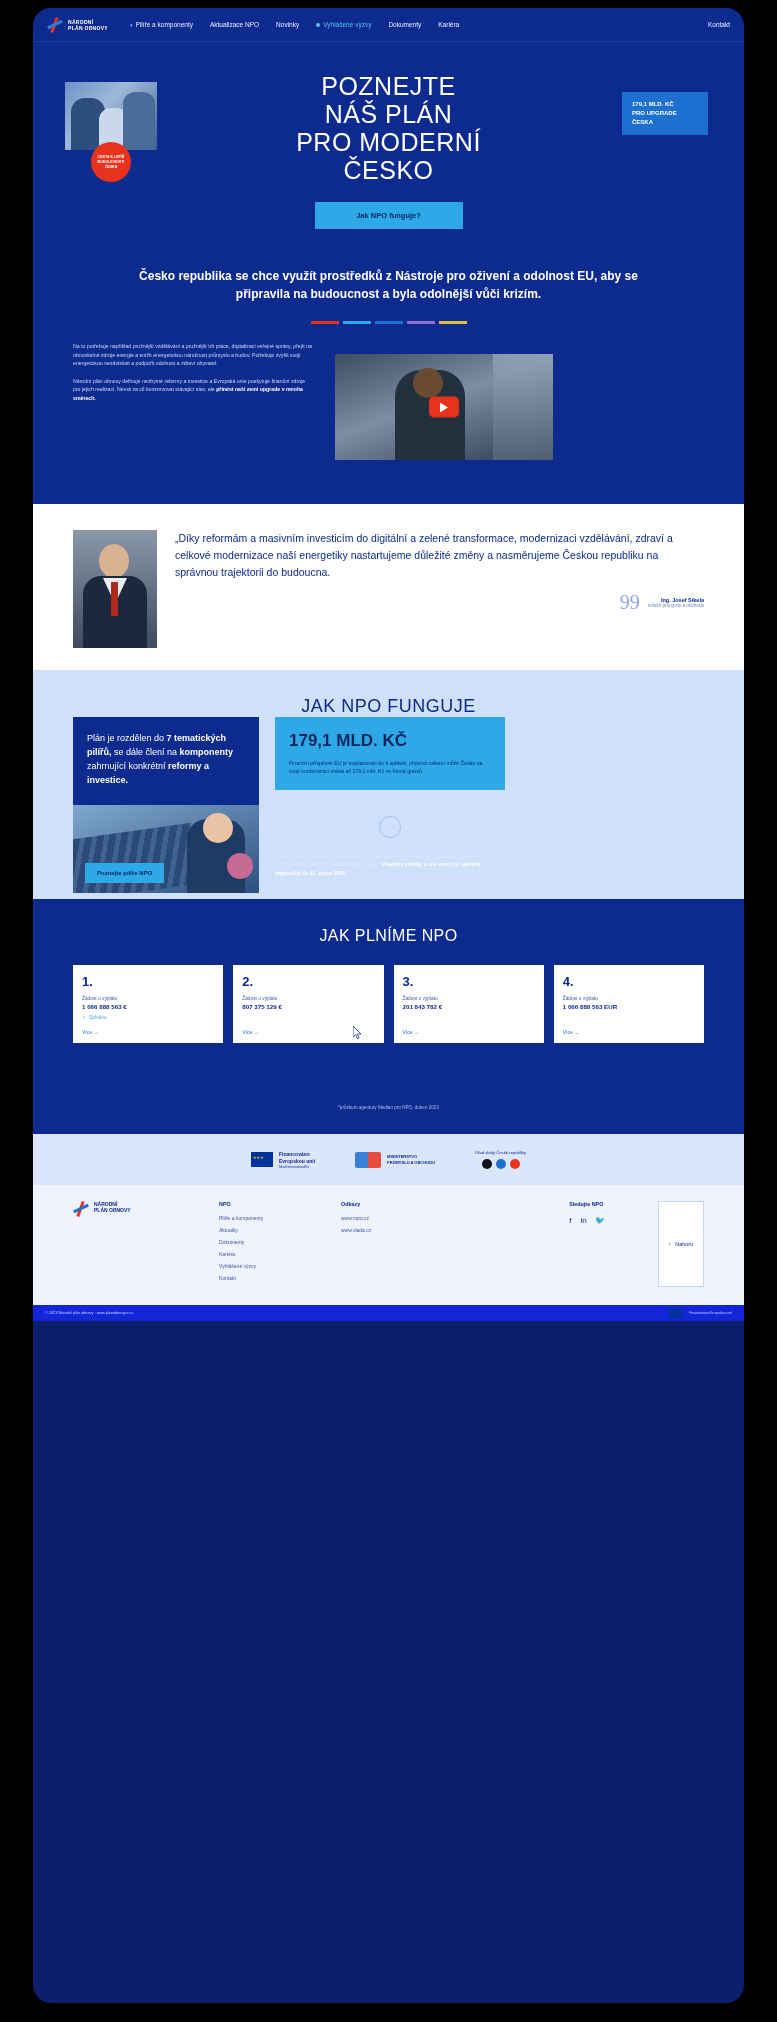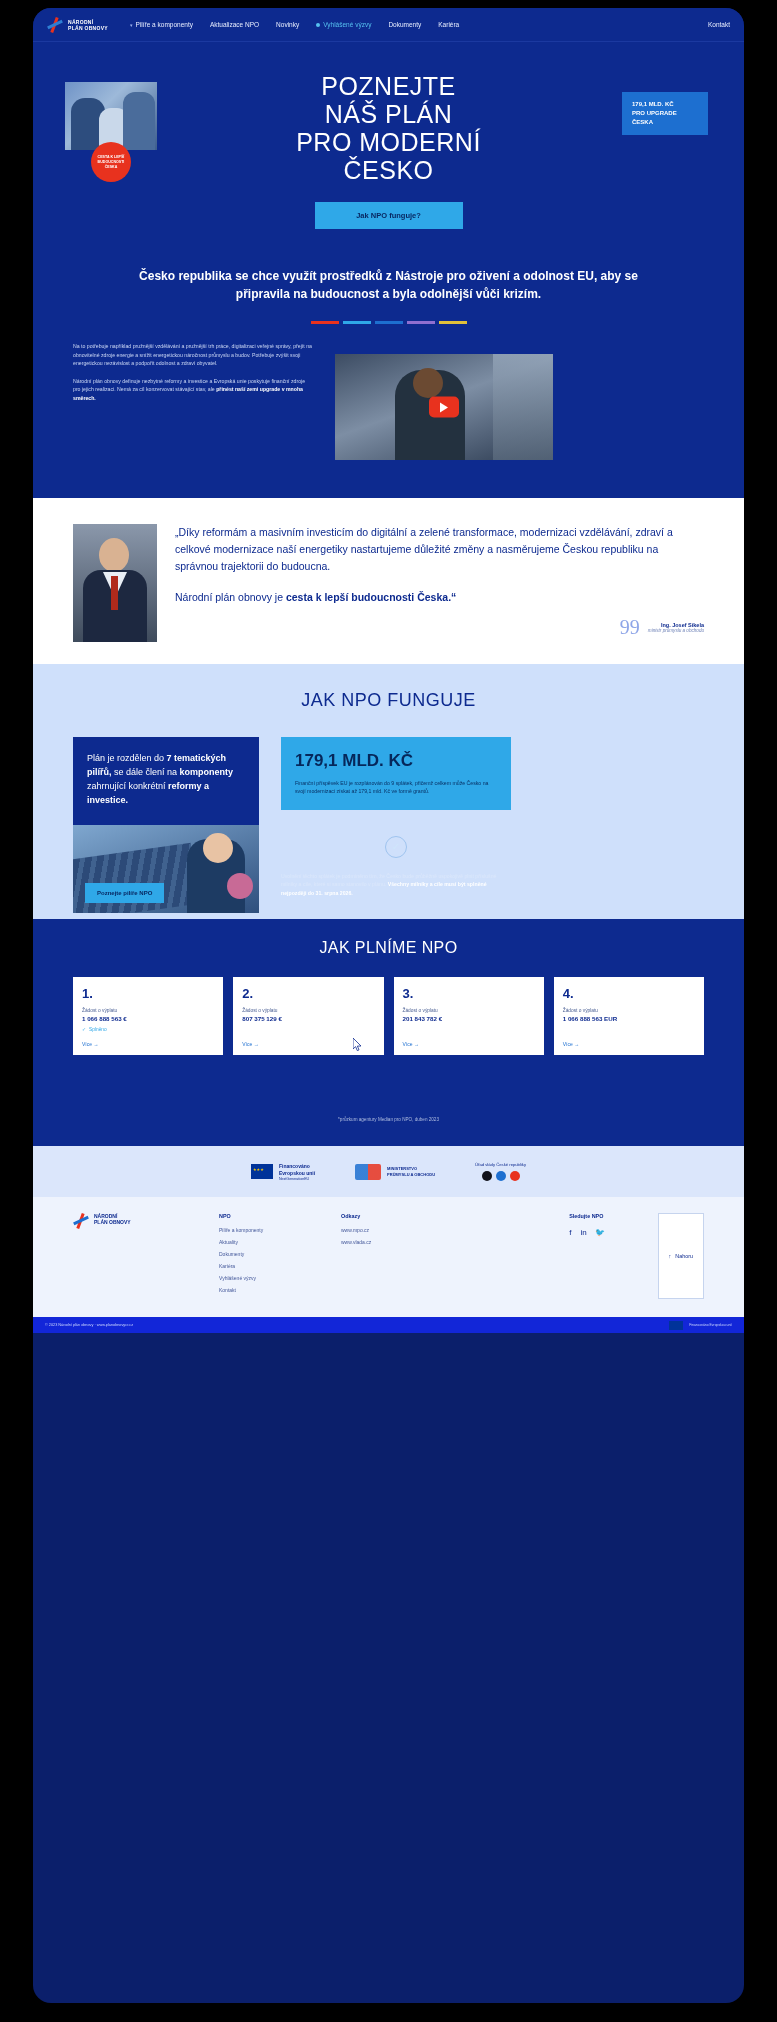--- a/index.html
+++ b/index.html
@@ -39,21 +39,21 @@
   .logo-mark:after { left:0; top:6px; width:16px; height:3px; transform: rotate(-25deg); background:#2e7fd4; }
   .logo-text { color:#fff; font-size:5px; line-height:6px; font-weight:bold; letter-spacing:.3px; }
   .nav-items { display:flex; align-items:center; gap:17px; flex:1; }
   .nav-item { color:#e8eeff; font-size:6.5px; white-space:nowrap; display:flex; align-items:center; gap:3px; }
   .nav-item.active { color:#56c2f0; }
   .dot { width:4px; height:4px; border-radius:50%; background:#56c2f0; display:inline-block; }
   .chev { font-size:5px; color:#9fb5ef; }
   .nav-contact { color:#e8eeff; font-size:6.5px; margin-left:auto; }
 
   
-  .hero { background:#0d2a8f; padding: 18px 0 8px 0; position:relative; }
+  .hero { background:#0d2a8f; padding: 18px 0 14px 0; position:relative; }
   .hero-inner { position:relative; height: 205px; }
   .hero-photo {
     position:absolute; left:32px; top:22px; width:92px; height:68px;
     background: linear-gradient(135deg,#6f93c7 0%, #9db9d9 40%, #3d5d8d 100%);
     overflow:hidden;
   }
   .hero-photo .fig1 { position:absolute; left:6px; top:16px; width:34px; height:52px; background:#2d4d7e; border-radius:14px 14px 0 0; }
   .hero-photo .fig2 { position:absolute; left:34px; top:26px; width:30px; height:42px; background:#c9d8ea; border-radius:12px 12px 0 0; }
   .hero-photo .fig3 { position:absolute; left:58px; top:10px; width:32px; height:58px; background:#4a6c9b; border-radius:12px 12px 0 0; }
   .hero-badge-circle {
@@ -117,21 +117,21 @@
   .quote-text2 { color:#0d2a8f; font-size:10.5px; line-height:17px; margin-top:14px; }
   .quote-text2 b { font-weight:bold; }
   .quote-sign { display:flex; justify-content:flex-end; align-items:center; gap:8px; margin-top:14px; }
   .qmark { color:#8fa6e8; font-size:20px; line-height:14px; font-family:"Liberation Serif", serif; }
   .sign-name { color:#0d2a8f; font-size:5.5px; font-weight:bold; text-align:right; }
   .sign-role { color:#6b7fb5; font-size:4.6px; text-align:right; font-style:italic; }
 
   
   .fng { background:#cfe0fb; padding:26px 40px 6px 40px; }
   .fng h2 { margin:0; text-align:center; color:#0d2a8f; font-size:18px; font-weight:400; letter-spacing:.5px; }
-  .fng-grid { display:flex; gap:22px; margin-top:26px; }
+  .fng-grid { display:flex; gap:16px; }
   .fng-left { width:186px; }
   .fng-card-text {
     background:#0d2a8f; color:#fff; padding:14px 14px 18px 14px;
     font-size:9px; line-height:14px;
   }
   .fng-card-text b { color:#ffffff; }
   .fng-photo { position:relative; width:186px; height:88px; background:linear-gradient(160deg,#7fa7cf,#2e4f7d); overflow:hidden; }
   .fng-photo .panel { position:absolute; left:0; top:26px; width:118px; height:62px; background:repeating-linear-gradient(100deg,#2c4a78 0 7px,#40628f 7px 12px); transform:skewY(-8deg); }
   .fng-photo .girl { position:absolute; right:14px; top:14px; width:58px; height:74px; background:#1d3b63; border-radius:20px 20px 0 0; }
   .fng-photo .girl-head { position:absolute; right:26px; top:8px; width:30px; height:30px; border-radius:50%; background:#e8c3a4; }
@@ -145,21 +145,21 @@
   .check {
     width:22px; height:22px; border-radius:50%; border:1px solid #9fc4ef;
     display:flex; align-items:center; justify-content:center; color:#cfe6fb; font-size:10px;
     margin: 0 auto 14px auto;
   }
   .check-text { color:#dbe7fb; font-size:5.2px; line-height:8.4px; }
   .check-text b { color:#ffffff; }
 
   
   .plnime { background:#0d2a8f; padding:16px 40px 40px 40px; }
-  .plnime h2 { margin:4px; text-align:center; color:#fff; font-size:16px; font-weight:400; letter-spacing:.4px; }
+  .plnime h2 { margin:12px; text-align:center; color:#fff; font-size:16px; font-weight:400; letter-spacing:.4px; }
   .cards { display:flex; gap:10px; margin-top:20px; }
   .card { flex:1; background:#fff; padding:10px 9px 9px 9px; min-height:78px; position:relative; }
   .card .num { color:#0d2a8f; font-size:13px; font-weight:bold; line-height:14px; }
   .card .lbl { color:#4a5f93; font-size:4.8px; margin-top:7px; }
   .card .amt { color:#0d2a8f; font-size:6.2px; font-weight:bold; margin-top:2px; }
   .card .st { color:#2fa8e8; font-size:4.8px; margin-top:5px; display:flex; align-items:center; gap:3px; }
   .card .more { color:#1d6fd0; font-size:5px; position:absolute; left:9px; bottom:8px; }
   .cursor { position:absolute; right:22px; bottom:4px; width:9px; height:13px; }
 
   
@@ -294,23 +294,20 @@
 
   <div class="quote-sec">
     <div class="quote-photo">
       <div class="q-head"></div>
       <div class="q-body"></div>
       <div class="q-shirt"></div>
       <div class="q-tie"></div>
     </div>
     <div class="quote-body">
       <div class="quote-text">„Díky reformám a masivním investicím do digitální a zelené transformace, modernizaci vzdělávání, zdraví a celkové modernizace naší energetiky nastartujeme důležité změny a nasměrujeme Českou republiku na správnou trajektorii do budoucna.</div>
-      <div class="quote-text2">
-        <span>Národní plán obnovy je </span><b>cesta k lepší budoucnosti Česka.“</b>
-      </div>
       <div class="quote-sign">
         <span class="qmark">99</span>
         <span>
           <div class="sign-name">Ing. Josef Síkela</div>
           <div class="sign-role">ministr průmyslu a obchodu</div>
         </span>
       </div>
     </div>
   </div>
 

